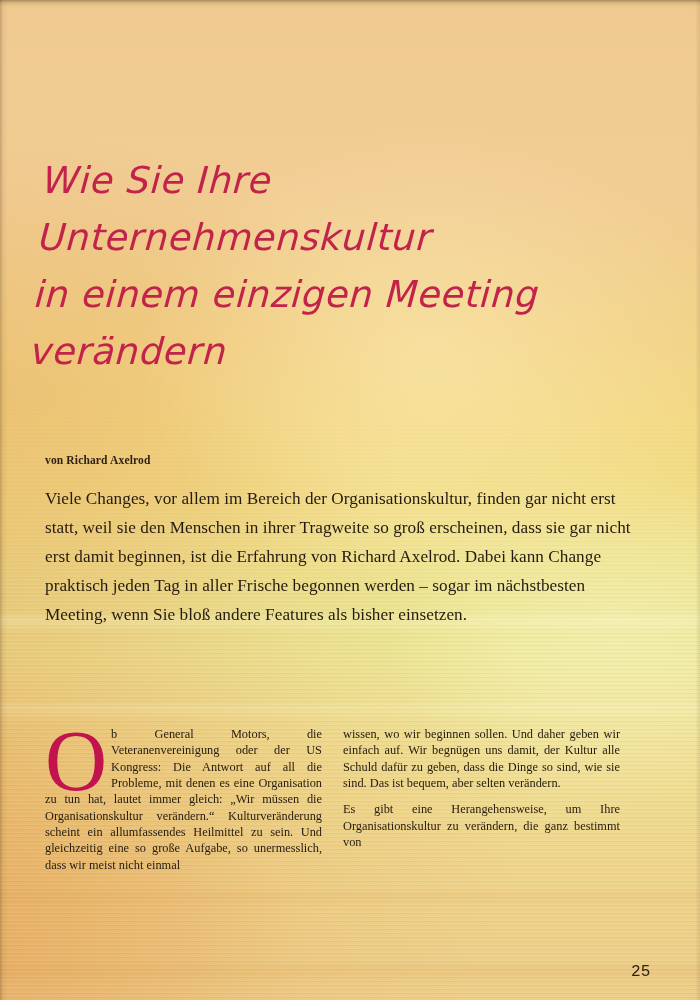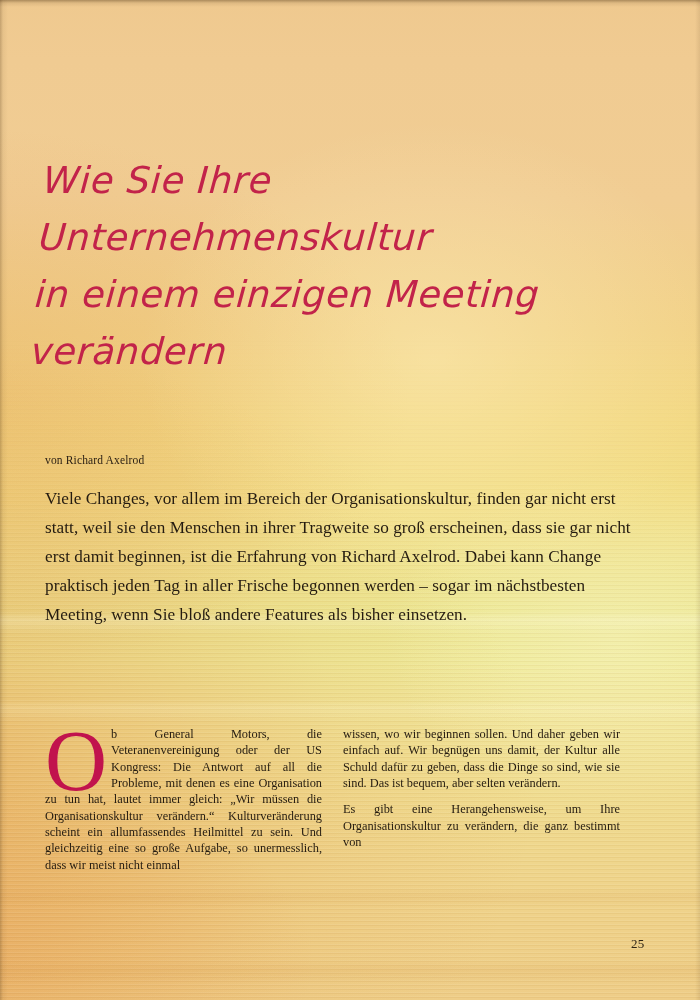--- a/index.html
+++ b/index.html
@@ -128,20 +128,21 @@
 
   
   .byline {
     position: absolute;
     left: 45px;
     top: 454px;
     font-family: "Liberation Serif", serif;
     font-size: 11.5px;
     letter-spacing: 0.15px;
     color: #2c2115;
+    font-weight: bold;
   }
 
   
   .lead {
     position: absolute;
     left: 45px;
     top: 484px;
     width: 598px;
     font-family: "Liberation Serif", serif;
     font-size: 17.2px;
@@ -196,23 +197,23 @@
     letter-spacing: 0.05px;
     text-align: left;
   }
 
   .gap { height: 10px; }
 
   
   .folio {
     position: absolute;
     left: 631px;
-    top: 936px;
-    font-family: Liberation Serif, serif;
-    font-size: 13px;
+    top: 963px;
+    font-family: Liberation Mono, monospace;
+    font-size: 16px;
     color: #2e2414;
     letter-spacing: 0.2px;
   }
 </style>
 </head>
 <body>
 
 <div id="page">
 
   <div class="bg-vertical"></div>

